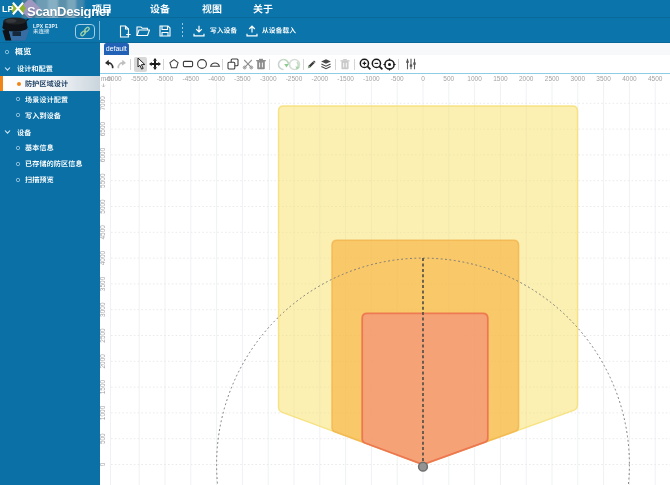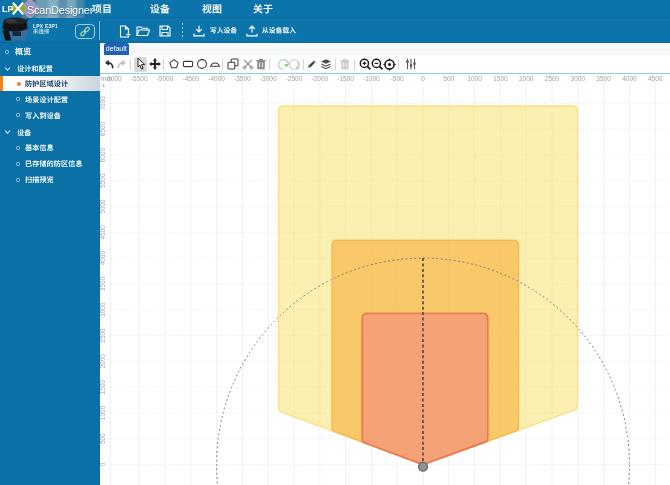--- a/index.html
+++ b/index.html
@@ -22,21 +22,21 @@
 <rect x="76" y="-2" width="8" height="22" fill="#3f87ab"></rect>
 <rect x="84" y="-2" width="9" height="22" fill="#0b74aa"></rect>
 </g>
 <polygon points="30,-2 41,8.7 30,19.5 19,8.7" fill="#9e98c0"></polygon>
 <polygon points="18.2,3.2 13,8.7 18.2,14.2 23.4,8.7" fill="none"></polygon>
 <polygon points="13.2,3.4 18,8.5 13.2,13.6 10.4,8.5" fill="#8fb32a"></polygon>
 <polygon points="22.8,3.4 25.6,8.5 22.8,13.6 18,8.5" fill="#8fb32a"></polygon>
 <path d="M12.9 2.6 L23.1 14.4 M23.1 2.6 L12.9 14.4" stroke="#fff" stroke-width="2.1"></path>
 </svg>
     <div class="abs" style="left:2px;top:3.5px;font-size:9px;font-weight:bold;color:#fff">LP</div>
-    <div class="abs" style="left:27px;top:3.8px;font-size:11px;font-weight:normal;color:#fff;letter-spacing:-0.25px;text-shadow:0 1px 1px rgba(0,40,70,0.4)">ScanDesigner</div>
+    <div class="abs" style="left:27px;top:3.8px;font-size:13px;font-weight:bold;color:#fff;letter-spacing:-0.25px;text-shadow:0 1px 1px rgba(0,40,70,0.4)">ScanDesigner</div>
     <div class="abs" style="left:91.7px;top:1.2px">
       <svg style="display:block" width="20.0" height="13.0" viewBox="0 0 20.0 13.0">
         <path d="M6.0 6.7V8.8C6.0 9.7 5.6 10.9 2.9 11.6C3.2 11.8 3.6 12.2 3.7 12.5C6.5 11.6 7.2 10.2 7.2 8.8V6.7ZM6.8 10.8C7.5 11.3 8.5 12.0 8.9 12.4L9.7 11.6C9.2 11.2 8.3 10.5 7.6 10.1ZM0.1 9.5 0.4 10.7C1.4 10.4 2.7 10.0 3.8 9.5L3.7 8.5L2.7 8.8V5.3H3.7V4.1H0.3V5.3H1.5V9.1ZM4.1 5.3V10.0H5.2V6.3H7.9V10.0H9.1V5.3H6.8L7.2 4.5H9.6V3.4H3.8V4.5H5.8C5.7 4.8 5.6 5.0 5.5 5.3Z M12.6 7.1H17.2V8.2H12.6ZM12.6 5.9V4.8H17.2V5.9ZM12.6 9.4H17.2V10.5H12.6ZM11.4 3.6V12.3H12.6V11.7H17.2V12.3H18.5V3.6Z" fill="#ffffff"></path>
       </svg>
     </div>
     <div class="abs" style="left:149.9px;top:1.2px">
       <svg style="display:block" width="20.0" height="13.0" viewBox="0 0 20.0 13.0">
         <path d="M1.0 3.9C1.5 4.4 2.2 5.1 2.5 5.5L3.3 4.7C3.0 4.3 2.3 3.6 1.7 3.2ZM0.3 6.1V7.3H1.5V10.3C1.5 10.8 1.2 11.1 1.0 11.3C1.2 11.5 1.5 12.0 1.6 12.3C1.8 12.1 2.1 11.8 4.0 10.2C3.8 10.0 3.6 9.5 3.5 9.2L2.7 9.9V6.1ZM4.6 3.4V4.5C4.6 5.1 4.5 5.9 3.2 6.4C3.5 6.6 3.9 7.1 4.0 7.3C5.5 6.6 5.8 5.5 5.8 4.5H7.1V5.6C7.1 6.6 7.3 7.0 8.3 7.0C8.4 7.0 8.8 7.0 8.9 7.0C9.2 7.0 9.4 7.0 9.6 6.9C9.5 6.6 9.5 6.2 9.5 5.9C9.3 5.9 9.1 6.0 8.9 6.0C8.8 6.0 8.5 6.0 8.4 6.0C8.3 6.0 8.2 5.9 8.2 5.6V3.4ZM7.6 8.5C7.3 9.1 6.9 9.6 6.4 10.0C5.9 9.6 5.5 9.1 5.2 8.5ZM3.8 7.4V8.5H4.5L4.1 8.7C4.4 9.4 4.9 10.1 5.5 10.6C4.8 11.0 4.0 11.2 3.1 11.4C3.3 11.6 3.5 12.1 3.6 12.4C4.6 12.2 5.6 11.9 6.4 11.4C7.1 11.9 8.0 12.2 9.0 12.5C9.1 12.1 9.4 11.7 9.7 11.4C8.8 11.2 8.0 11.0 7.4 10.6C8.1 9.9 8.7 8.9 9.1 7.7L8.4 7.3L8.2 7.4Z M16.4 4.9C15.9 5.3 15.5 5.6 14.9 5.8C14.3 5.6 13.8 5.3 13.4 4.9L13.4 4.9ZM13.6 3.0C13.0 3.8 12.0 4.8 10.5 5.4C10.8 5.6 11.2 6.0 11.3 6.3C11.8 6.1 12.1 5.8 12.5 5.6C12.8 5.9 13.2 6.1 13.6 6.4C12.5 6.7 11.3 6.9 10.1 7.1C10.3 7.3 10.6 7.8 10.6 8.2L11.4 8.1V12.5H12.7V12.2H17.0V12.4H18.4V8.0H11.7C12.8 7.8 13.9 7.5 14.9 7.0C16.2 7.5 17.6 7.9 19.1 8.1C19.2 7.7 19.6 7.2 19.8 6.9C18.6 6.8 17.3 6.6 16.3 6.3C17.1 5.8 17.8 5.1 18.3 4.3L17.5 3.8L17.3 3.9H14.4C14.6 3.7 14.7 3.5 14.8 3.3ZM12.7 10.5H14.3V11.1H12.7ZM12.7 9.6V9.0H14.3V9.6ZM17.0 10.5V11.1H15.5V10.5ZM17.0 9.6H15.5V9.0H17.0Z" fill="#ffffff"></path>
       </svg>
     </div>

